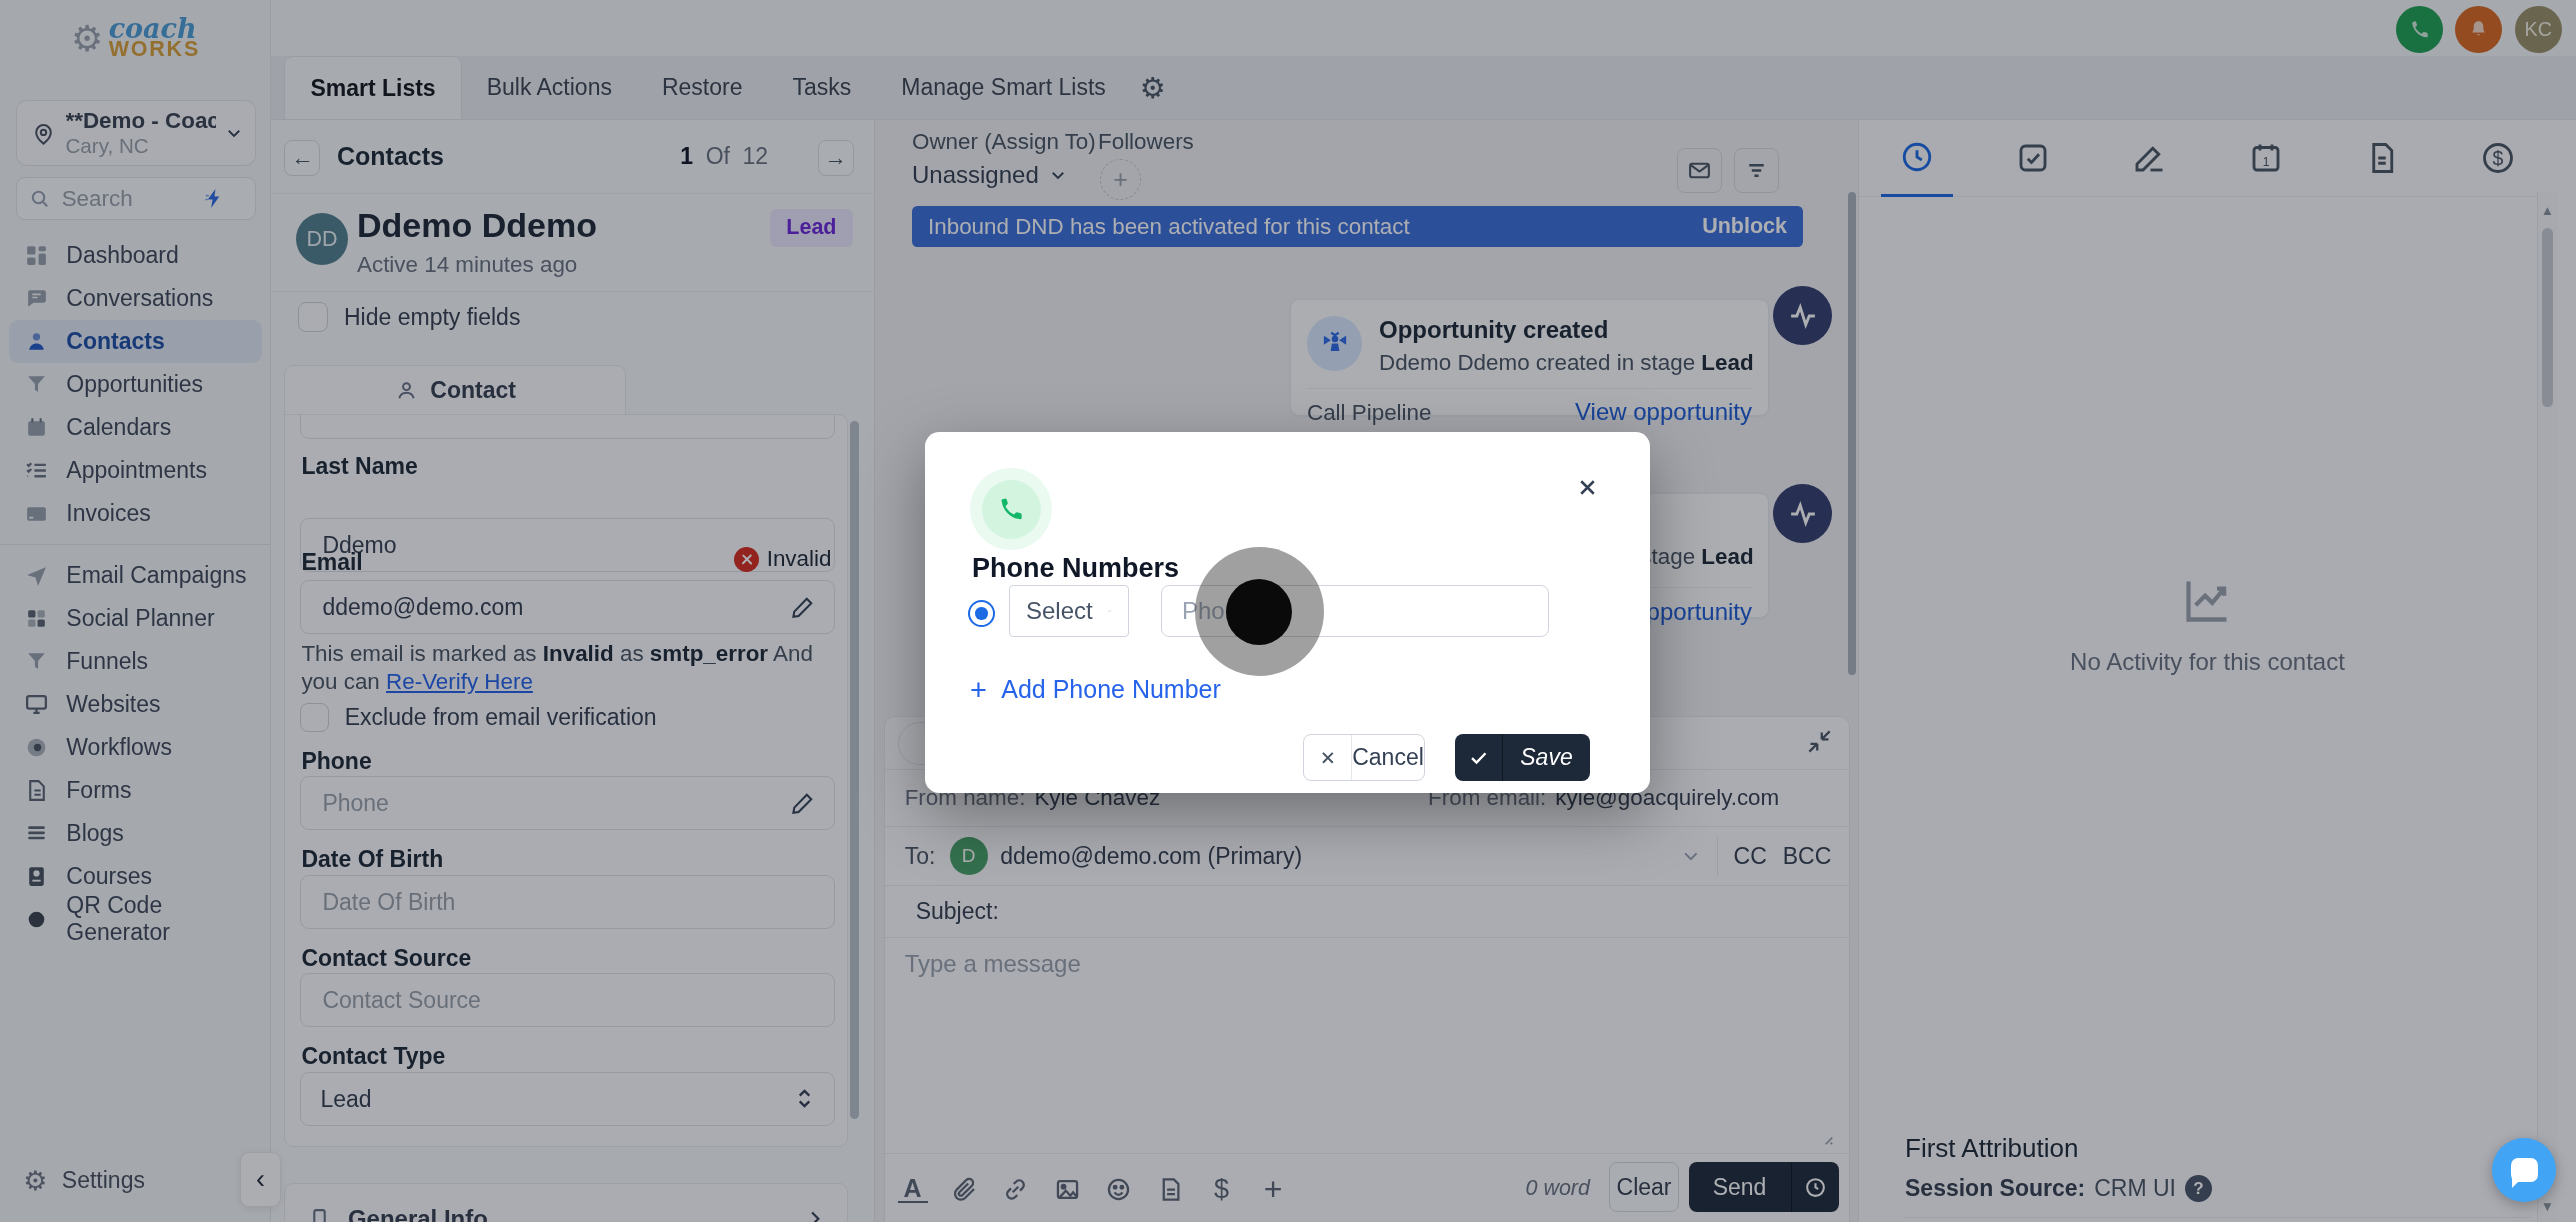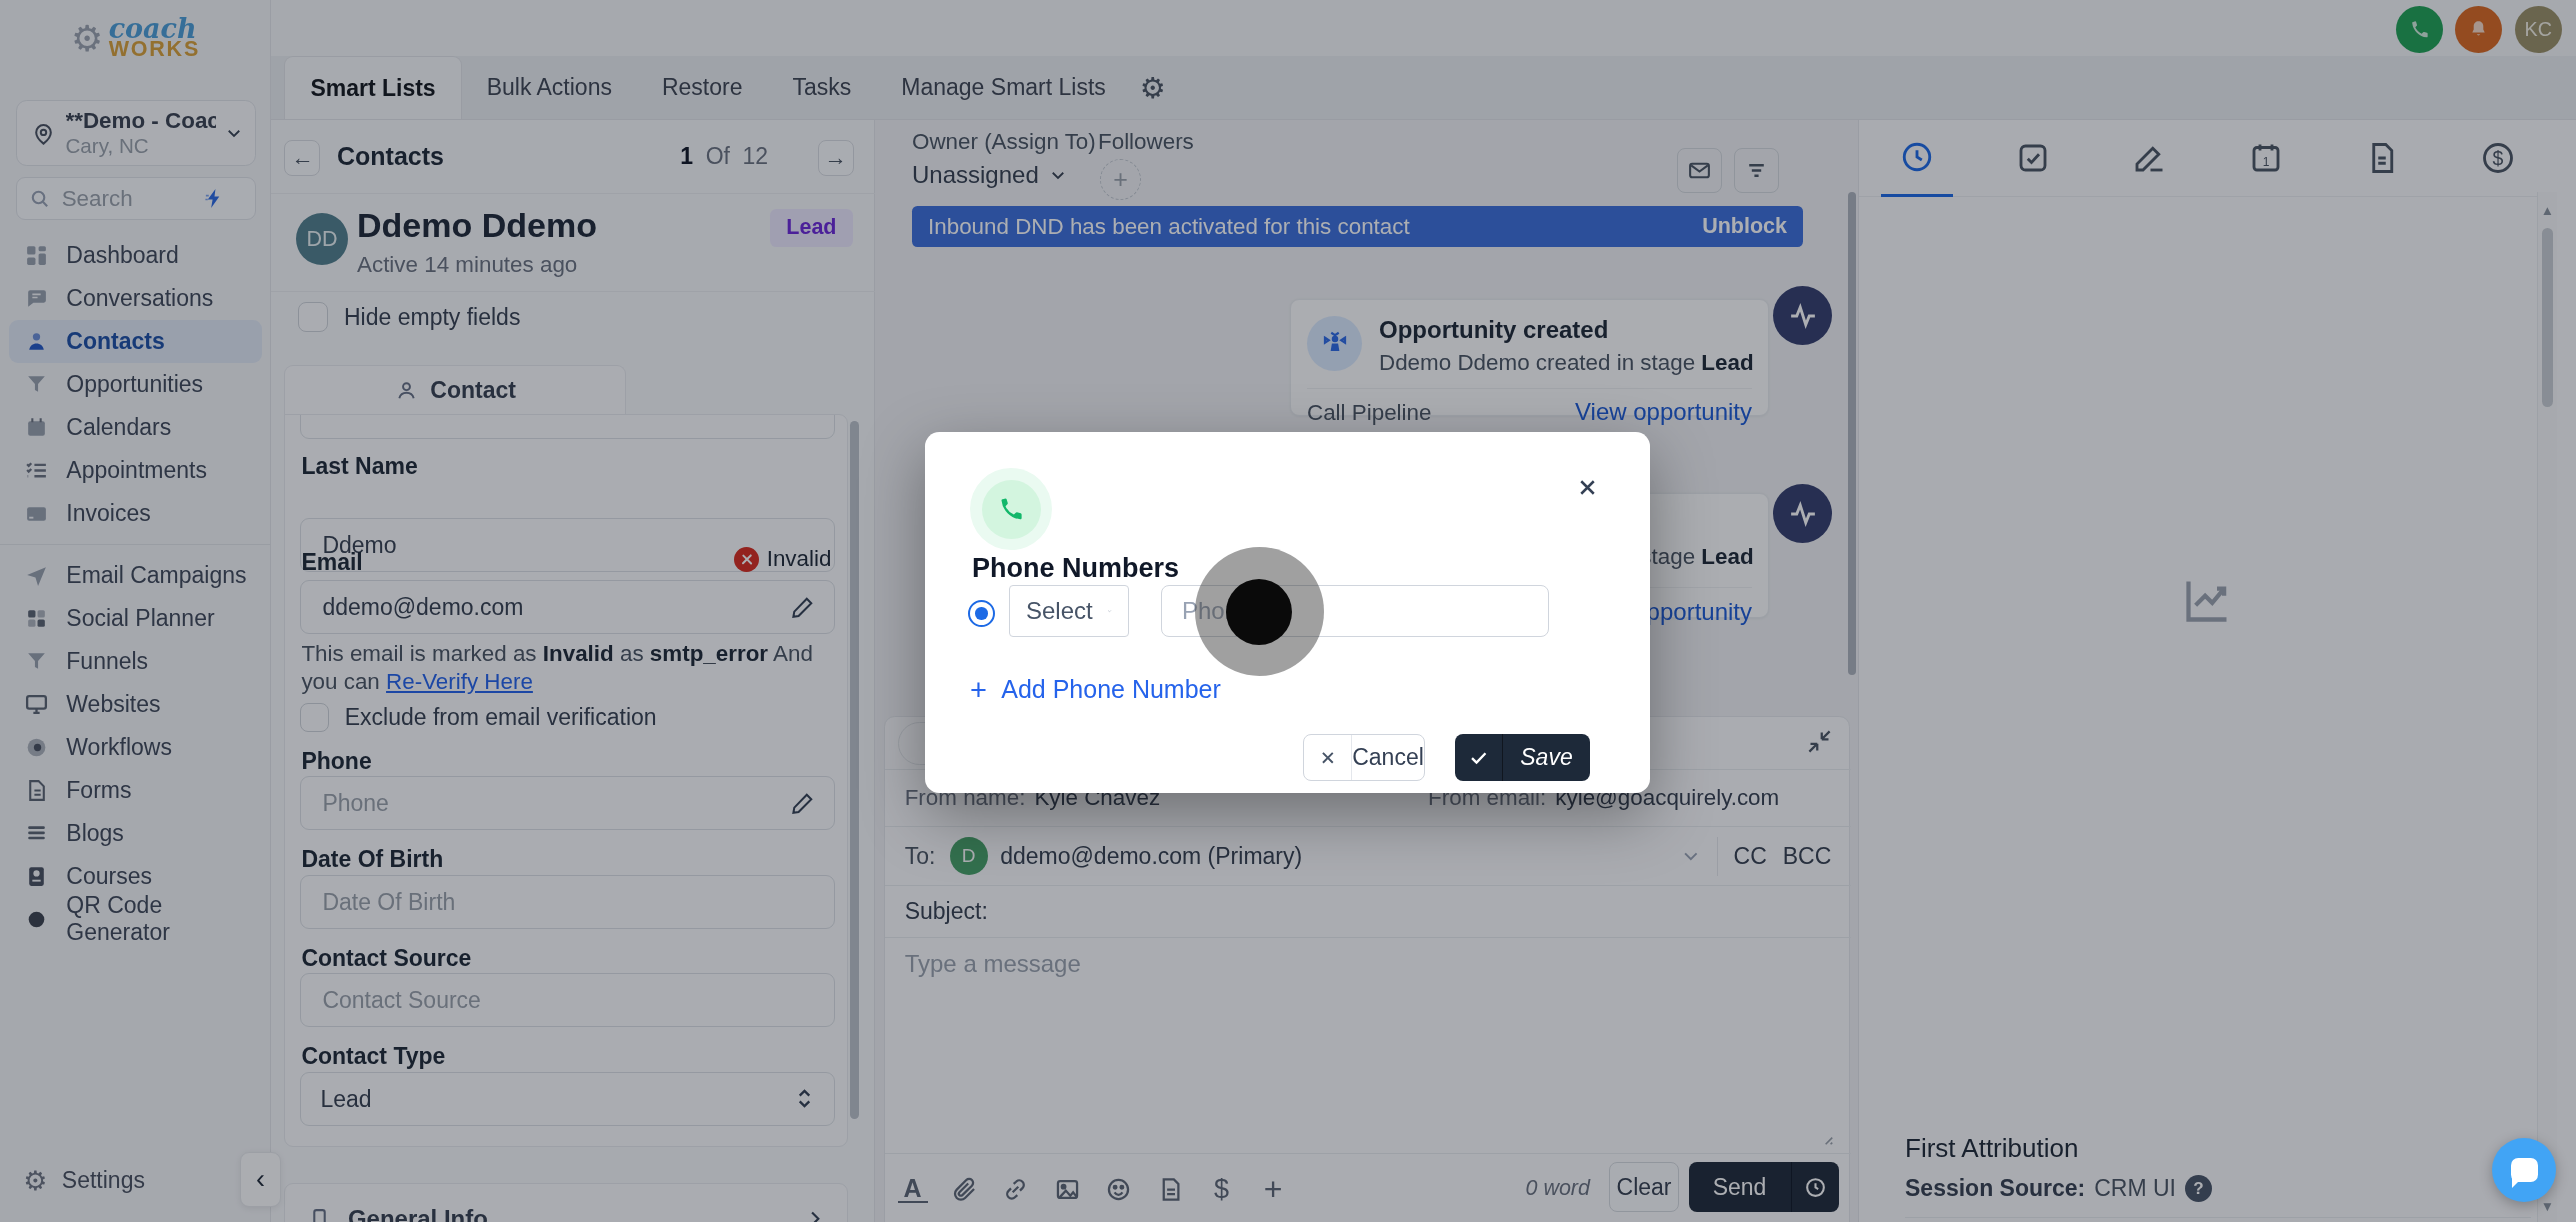--- a/index.html
+++ b/index.html
@@ -589,21 +589,21 @@
           </span>
         <span style="font-size:23px;color:#374151;">ddemo@demo.com (Primary)</span>
         <svg style="margin-left:auto;" width="19.7" height="19.7" viewBox="0 0 24 24">
             <path fill="none" stroke="#98A2B3" stroke-width="2.4" d="M5 9l7 7 7-7"></path>
           </svg>
         <span style="width:0.9px;height:39px;background:#E5E7EB;margin:0 16px;"></span>
         <span class="ccbcc">CC</span>
         <span class="ccbcc" style="margin-left:16px;">BCC</span>
       </div>
       <div class="cmp-row" style="top:168px;height:52px;padding:0 19.7px;">
-        <span style="font-size:23px;color:#374151;">Subject:</span>
+        <span style="font-size:23px;color:#374151;margin-left:11px;">Subject:</span>
       </div>
       <div class="cmp-row" style="top:220px;height:216px;"></div>
       <div class="type-msg">Type a message</div>
       <div class="abs" style="right:14.3px;top:410px;">
         <svg width="19.7" height="19.7" viewBox="0 0 24 24" stroke="#9AA1AB" stroke-width="2" fill="none">
             <path d="M21 13l-8 8M21 19l-2 2"></path>
           </svg>
       </div>
       <div class="cmp-row" style="top:436px;height:71px;padding:0 12.5px;gap:21.5px;">
         <span class="tool-ic" style="font-size:25px;font-weight:bold;border-bottom:2.7px solid #5D6675;height:27px;">A</span>
@@ -695,20 +695,21 @@
             <text x="12" y="16.5" font-size="13" fill="#4B5563" stroke="none" text-anchor="middle">$</text>
           </svg>
         </div>
     </div>
     <div class="empty-state">
       <svg width="57" height="57" viewBox="0 0 24 24" fill="none" stroke="#9CA3AF" stroke-width="1.8">
           <path d="M4 4v16h16"></path>
           <path d="M7 14l4-4 3 3 5-6"></path>
           <path d="M16 7h3v3"></path>
         </svg>
+      <div style="margin-top:12.5px;">No Activity for this contact</div>
     </div>
     <div class="attr-title">First Attribution</div>
     <div class="attr-line">
       <b style="color:#374151;">Session Source:</b>
       <span>CRM UI</span>
       <span class="q-badge">?</span>
     </div>
     <div class="attr-div"></div>
     <div class="win-scroll">
       <span class="ws-arrow" style="top:10.7px;">▲</span>

